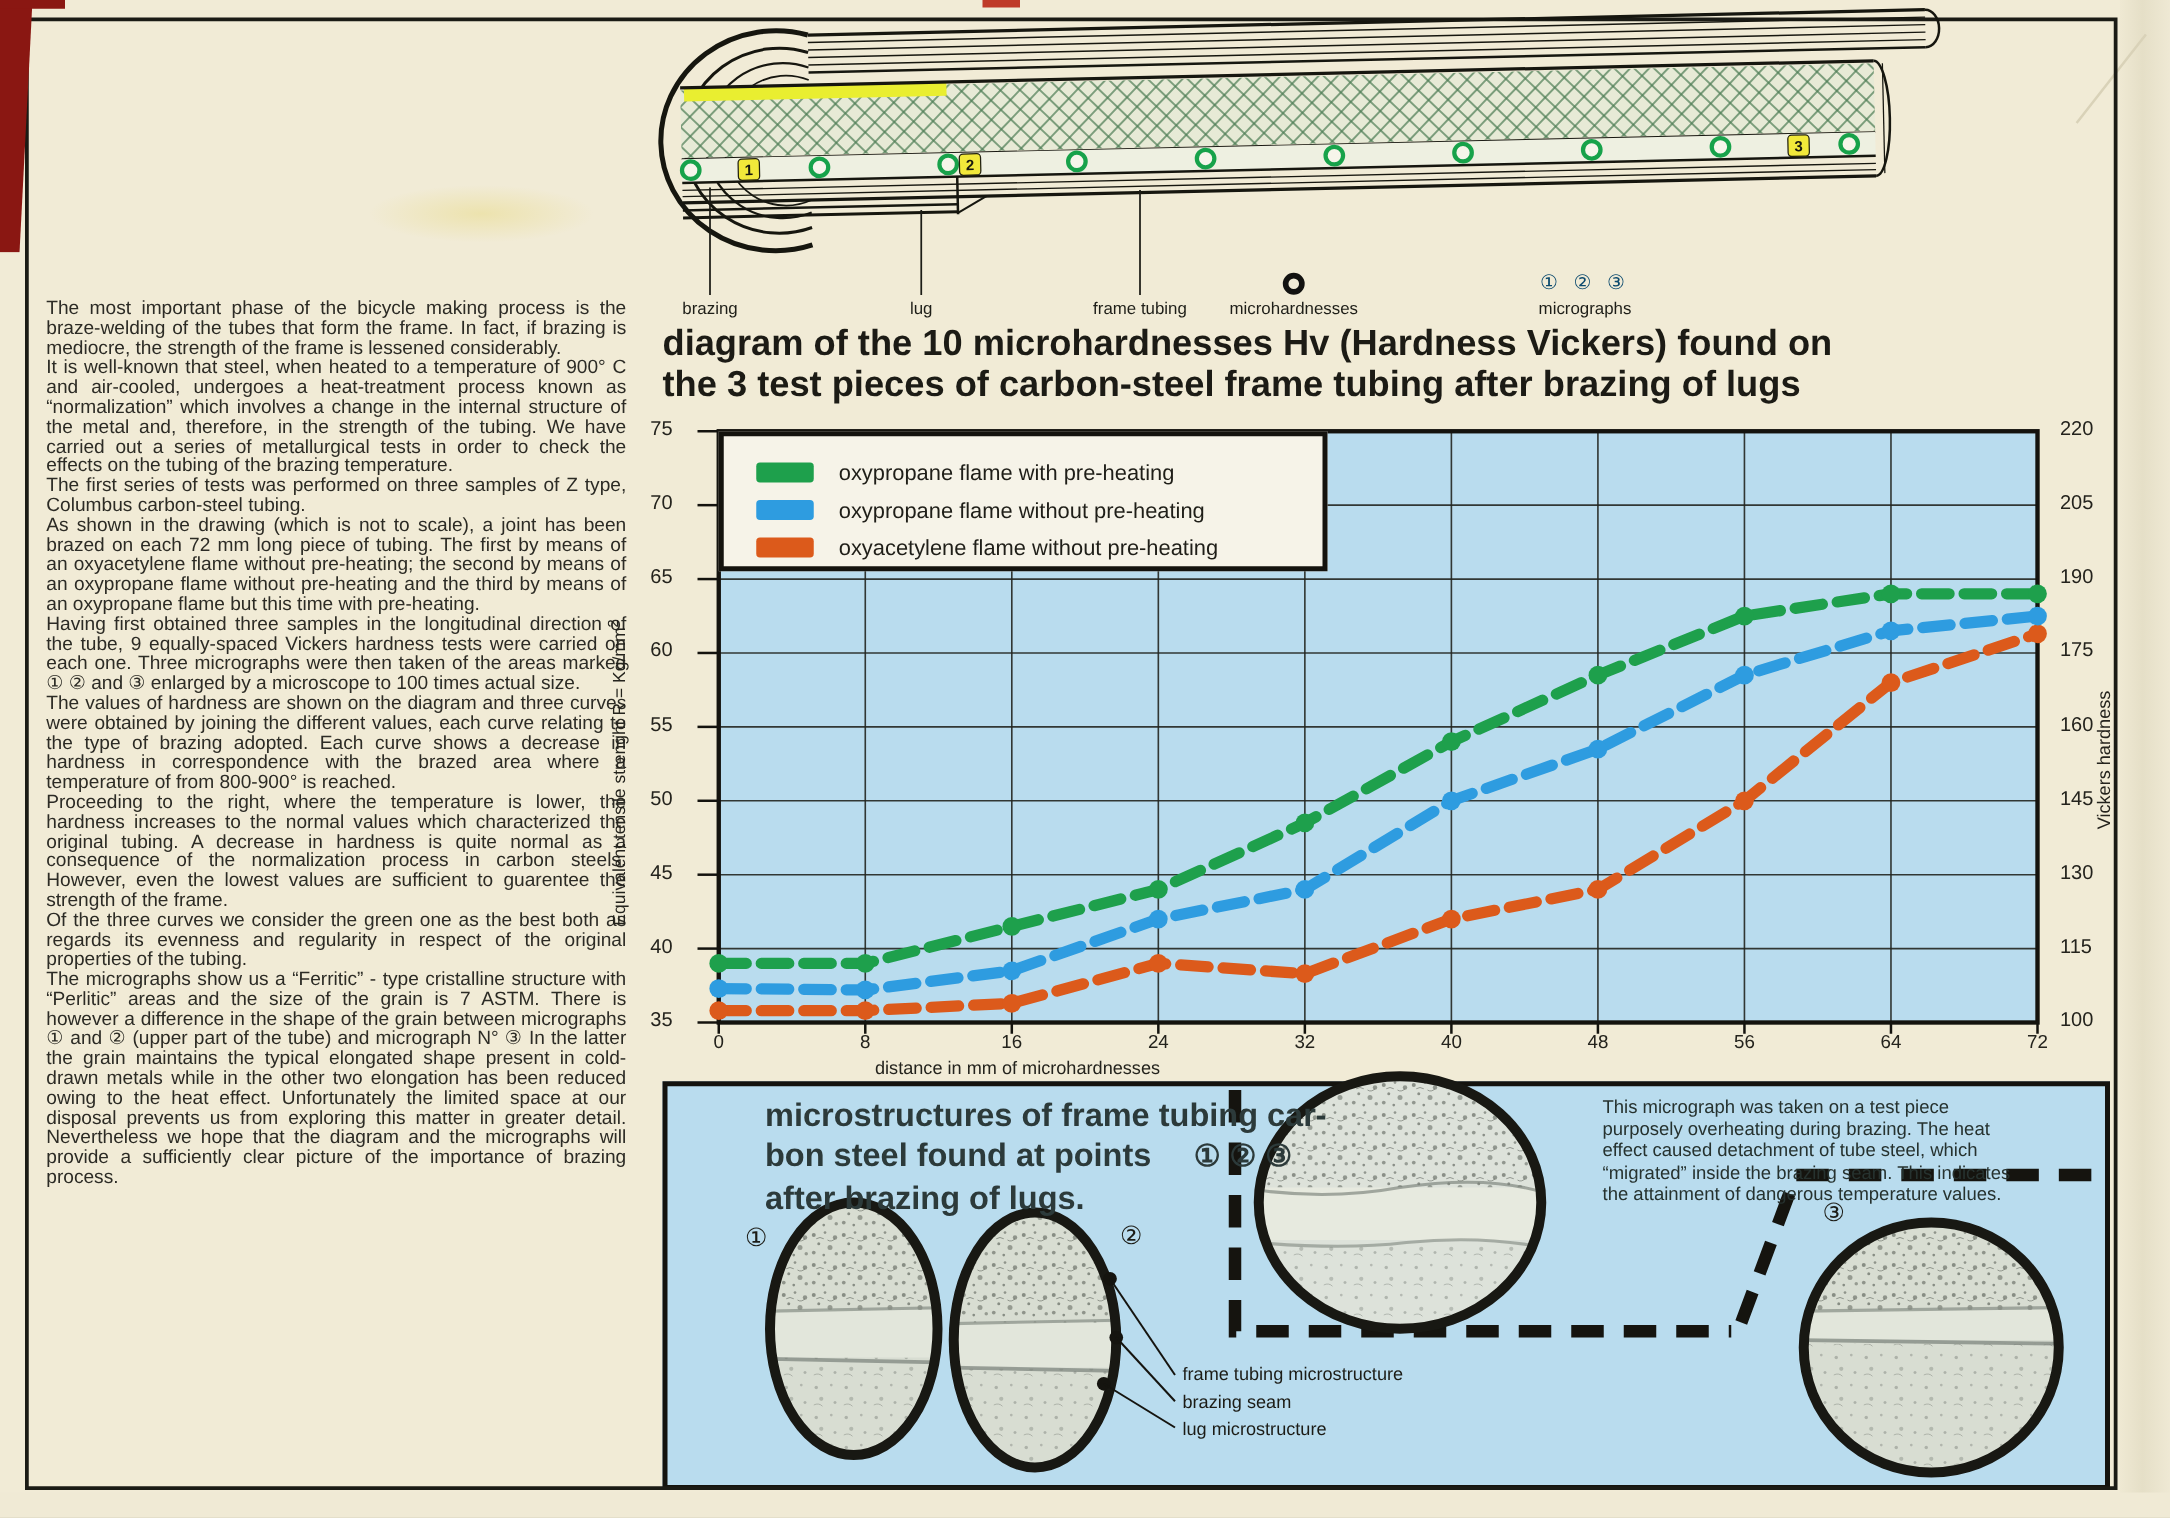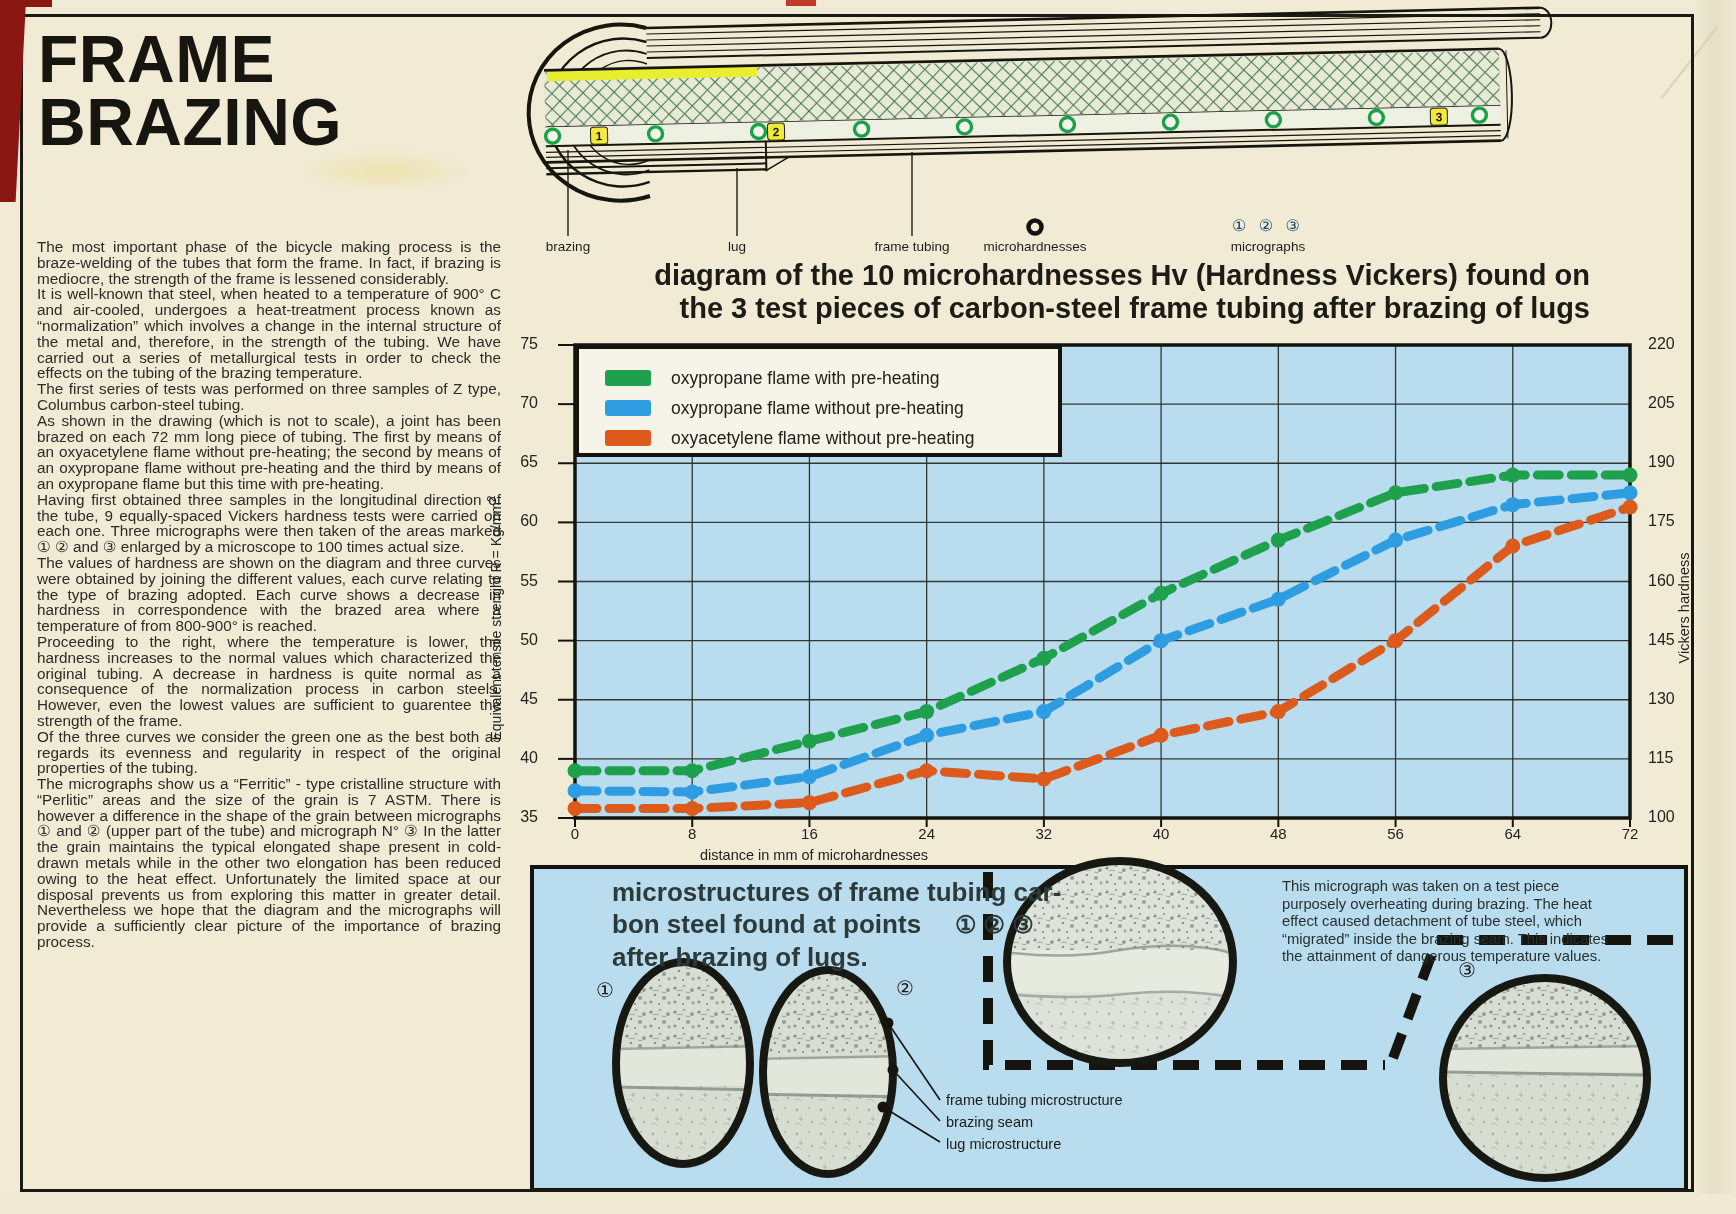--- a/index.html
+++ b/index.html
@@ -23,21 +23,21 @@
   .main-title span{display:block;}
 
   .body-col{left:37px;top:239px;width:464px;z-index:3;font-size:15.3px;line-height:15.8px;
       color:#2c2b25;text-align:justify;}
   .body-col p{margin:0;}
 
   .tube-label{top:239px;z-index:3;font-size:13.5px;color:#1e1e18;text-align:center;}
   .micro-symbols{left:1208px;top:216px;width:120px;z-index:3;text-align:center;
       font-size:16px;letter-spacing:4px;color:#0c4a6e;}
 
-  .chart-title{left:530px;top:259px;width:1060px;z-index:3;text-align:right;font-weight:700;
+  .chart-title{left:530px;top:259px;width:1060px;z-index:3;text-align:left;font-weight:700;
       font-size:29px;line-height:33px;color:#1c1b15;letter-spacing:0px;}
 
   .legend{left:575px;top:345px;width:487px;height:112px;z-index:3;background:#f6f3e8;
       border:4px solid #14130e;box-sizing:border-box;padding-top:14px;}
   .legend-row{display:flex;align-items:center;height:30px;padding-left:26px;}
   .legend-swatch{width:46px;height:16px;border-radius:3px;margin-right:20px;flex:0 0 auto;}
   .legend-label{font-size:17.5px;color:#1f1e18;}
 
   .ytick{z-index:3;font-size:16px;color:#24231d;}
   .ytick-left{width:60px;text-align:right;}
@@ -308,24 +308,20 @@
       <circle cx="809.4444444444445" cy="741.1375" r="7.5" fill="#1EA04C"></circle>
       <circle cx="926.6666666666667" cy="711.575" r="7.5" fill="#1EA04C"></circle>
       <circle cx="1043.888888888889" cy="658.3625" r="7.5" fill="#1EA04C"></circle>
       <circle cx="1161.111111111111" cy="593.325" r="7.5" fill="#1EA04C"></circle>
       <circle cx="1278.3333333333335" cy="540.1125" r="7.5" fill="#1EA04C"></circle>
       <circle cx="1395.5555555555557" cy="492.8125" r="7.5" fill="#1EA04C"></circle>
       <circle cx="1512.7777777777778" cy="475.075" r="7.5" fill="#1EA04C"></circle>
       <circle cx="1630" cy="475.075" r="7.5" fill="#1EA04C"></circle>
     </svg>
 
-  <h1 class="abs main-title" style="margin:0">
-    <span>FRAME</span>
-    <span>BRAZING</span>
-  </h1>
 
   <div class="abs body-col">
       <p>The most important phase of the bicycle making process is the braze-welding of the tubes that form the frame. In fact, if brazing is mediocre, the strength of the frame is lessened considerably.</p>
       <p>It is well-known that steel, when heated to a temperature of 900° C and air-cooled, undergoes a heat-treatment process known as “normalization” which involves a change in the internal structure of the metal and, therefore, in the strength of the tubing. We have carried out a series of metallurgical tests in order to check the effects on the tubing of the brazing temperature.</p>
       <p>The first series of tests was performed on three samples of Z type, Columbus carbon-steel tubing.</p>
       <p>As shown in the drawing (which is not to scale), a joint has been brazed on each 72 mm long piece of tubing. The first by means of an oxyacetylene flame without pre-heating; the second by means of an oxypropane flame without pre-heating and the third by means of an oxypropane flame but this time with pre-heating.</p>
       <p>Having first obtained three samples in the longitudinal direction of the tube, 9 equally-spaced Vickers hardness tests were carried on each one. Three micrographs were then taken of the areas marked ① ② and ③ enlarged by a microscope to 100 times actual size.</p>
       <p>The values of hardness are shown on the diagram and three curves were obtained by joining the different values, each curve relating to the type of brazing adopted. Each curve shows a decrease in hardness in correspondence with the brazed area where a temperature of from 800-900° is reached.</p>
       <p>Proceeding to the right, where the temperature is lower, the hardness increases to the normal values which characterized the original tubing. A decrease in hardness is quite normal as a consequence of the normalization process in carbon steels. However, even the lowest values are sufficient to guarentee the strength of the frame.</p>
       <p>Of the three curves we consider the green one as the best both as regards its evenness and regularity in respect of the original properties of the tubing.</p>

